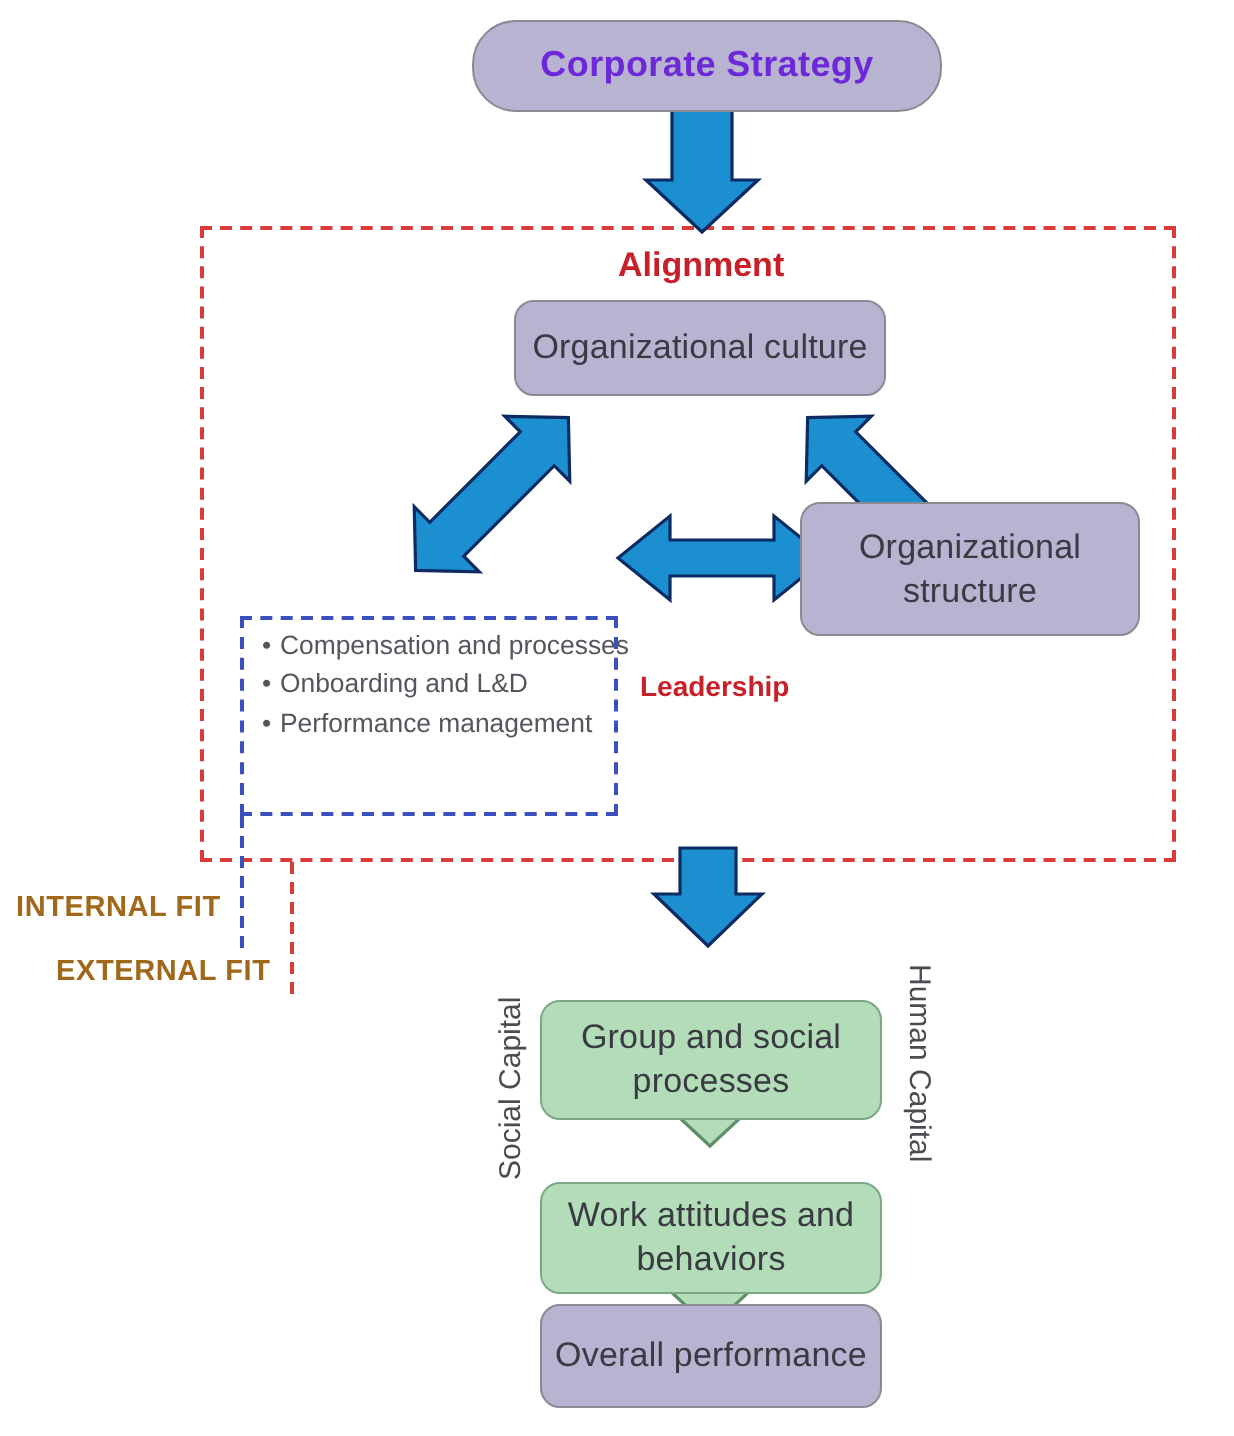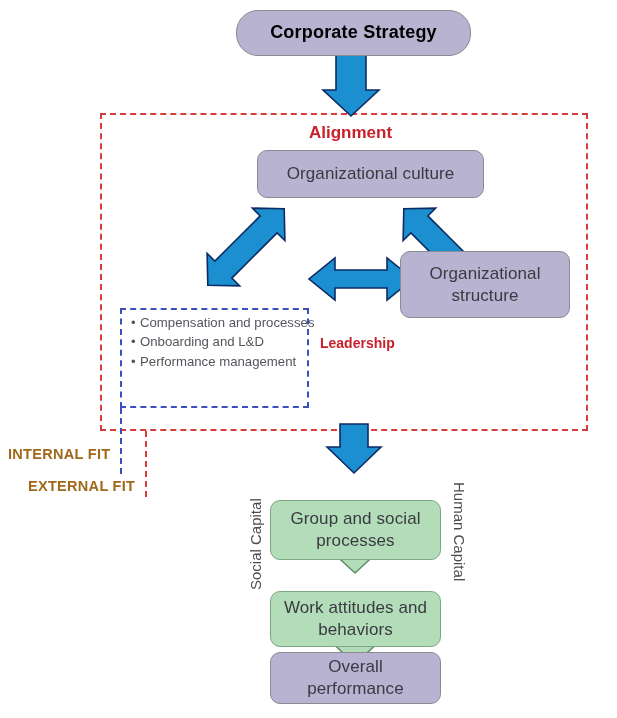--- a/index.html
+++ b/index.html
@@ -32,21 +32,21 @@
     color: #3a3a42;
     font-size: 17px;
     line-height: 1.28;
     letter-spacing: 0.1px;
   }
   .node.purple { background: #b7b3d0; }
   .node.green  { background: #b3ddb8; border-color: #7aa882; margin-top: 30px; }
   .node.strategy {
     background: #b7b3d0;
     font-weight: bold;
-    color: #000000;
+    color: #6d28d9;
     font-size: 18px;
     letter-spacing: 0.2px;
     border-radius: 22px;
   }
 
   .dashbox {
     position: absolute;
     box-sizing: border-box;
     background: transparent;
   }
@@ -134,38 +134,38 @@
 
     <polygon points="341,529 369,529 369,547 383,547 355,573 327,547 341,547" fill="#b3ddb8" stroke="#5f8f68" stroke-width="1.6" stroke-linejoin="miter"></polygon>
 
     <polygon points="341,620 369,620 369,638 383,638 355,664 327,638 341,638" fill="#b3ddb8" stroke="#5f8f68" stroke-width="1.6" stroke-linejoin="miter"></polygon>
   </svg>
 
   <div class="node strategy" style="left:236px; top:10px; width:235px; height:46px;">
     <span>Corporate Strategy</span>
   </div>
 
-  <div class="node purple" style="left:257px; top:150px; width:227px; height:48px;">
+  <div class="node purple" style="left:257px; top:150px; width:186px; height:48px;">
     <span>Organizational culture</span>
   </div>
 
 
   <div class="node purple" style="left:400px; top:251px; width:170px; height:67px; padding:0 8px;">
     <span>Organizational structure</span>
   </div>
 
   <div class="node green" style="left:270px; top:470px; width:171px; height:60px; padding:0 10px;">
     <span>Group and social processes</span>
   </div>
 
   <div class="node green" style="left:270px; top:561px; width:171px; height:56px; padding:0 10px;">
     <span>Work attitudes and behaviors</span>
   </div>
 
-  <div class="node purple" style="left:270px; top:652px; width:171px; height:52px; padding:0 17px;">
+  <div class="node purple" style="left:270px; top:652px; width:171px; height:52px; padding:0 6px;">
     <span>Overall performance</span>
   </div>
 
   <div class="label label-align" style="left:309px; top:123px;">Alignment</div>
 
   <div class="label label-lead" style="left:320px; top:335px;">Leadership</div>
 
   <div class="label label-fit" style="left:8px; top:446px;">INTERNAL FIT</div>
 
   <div class="label label-fit" style="left:28px; top:478px;">EXTERNAL FIT</div>

